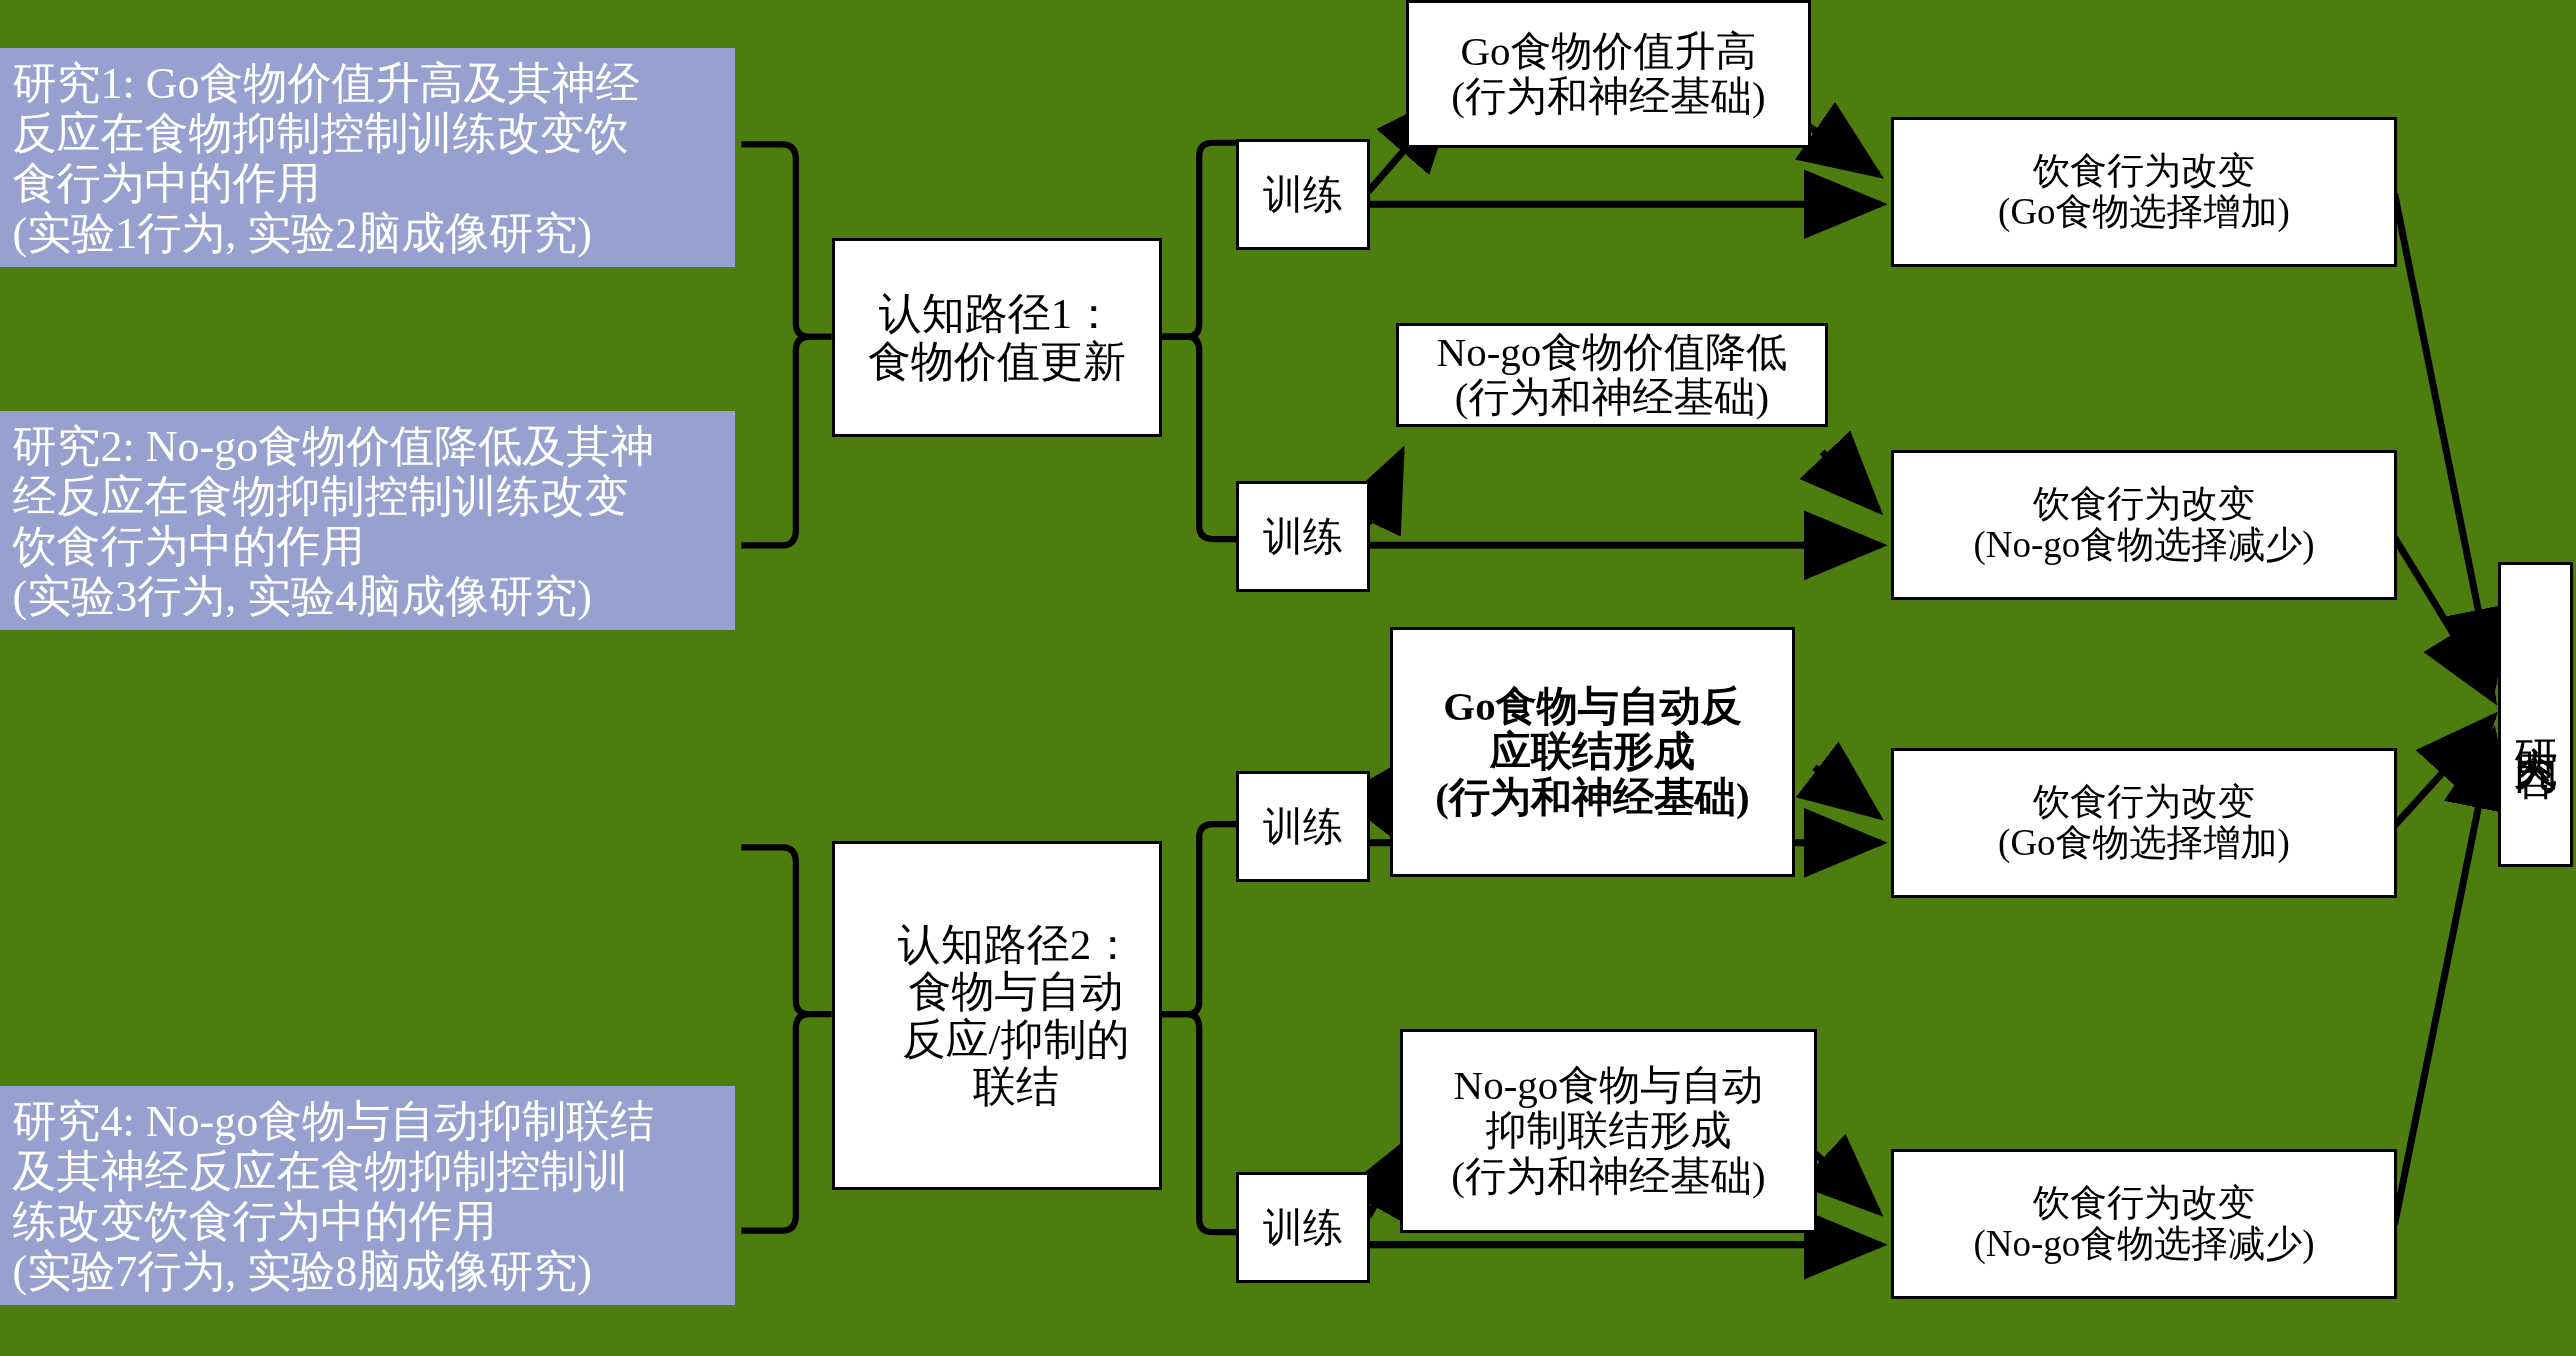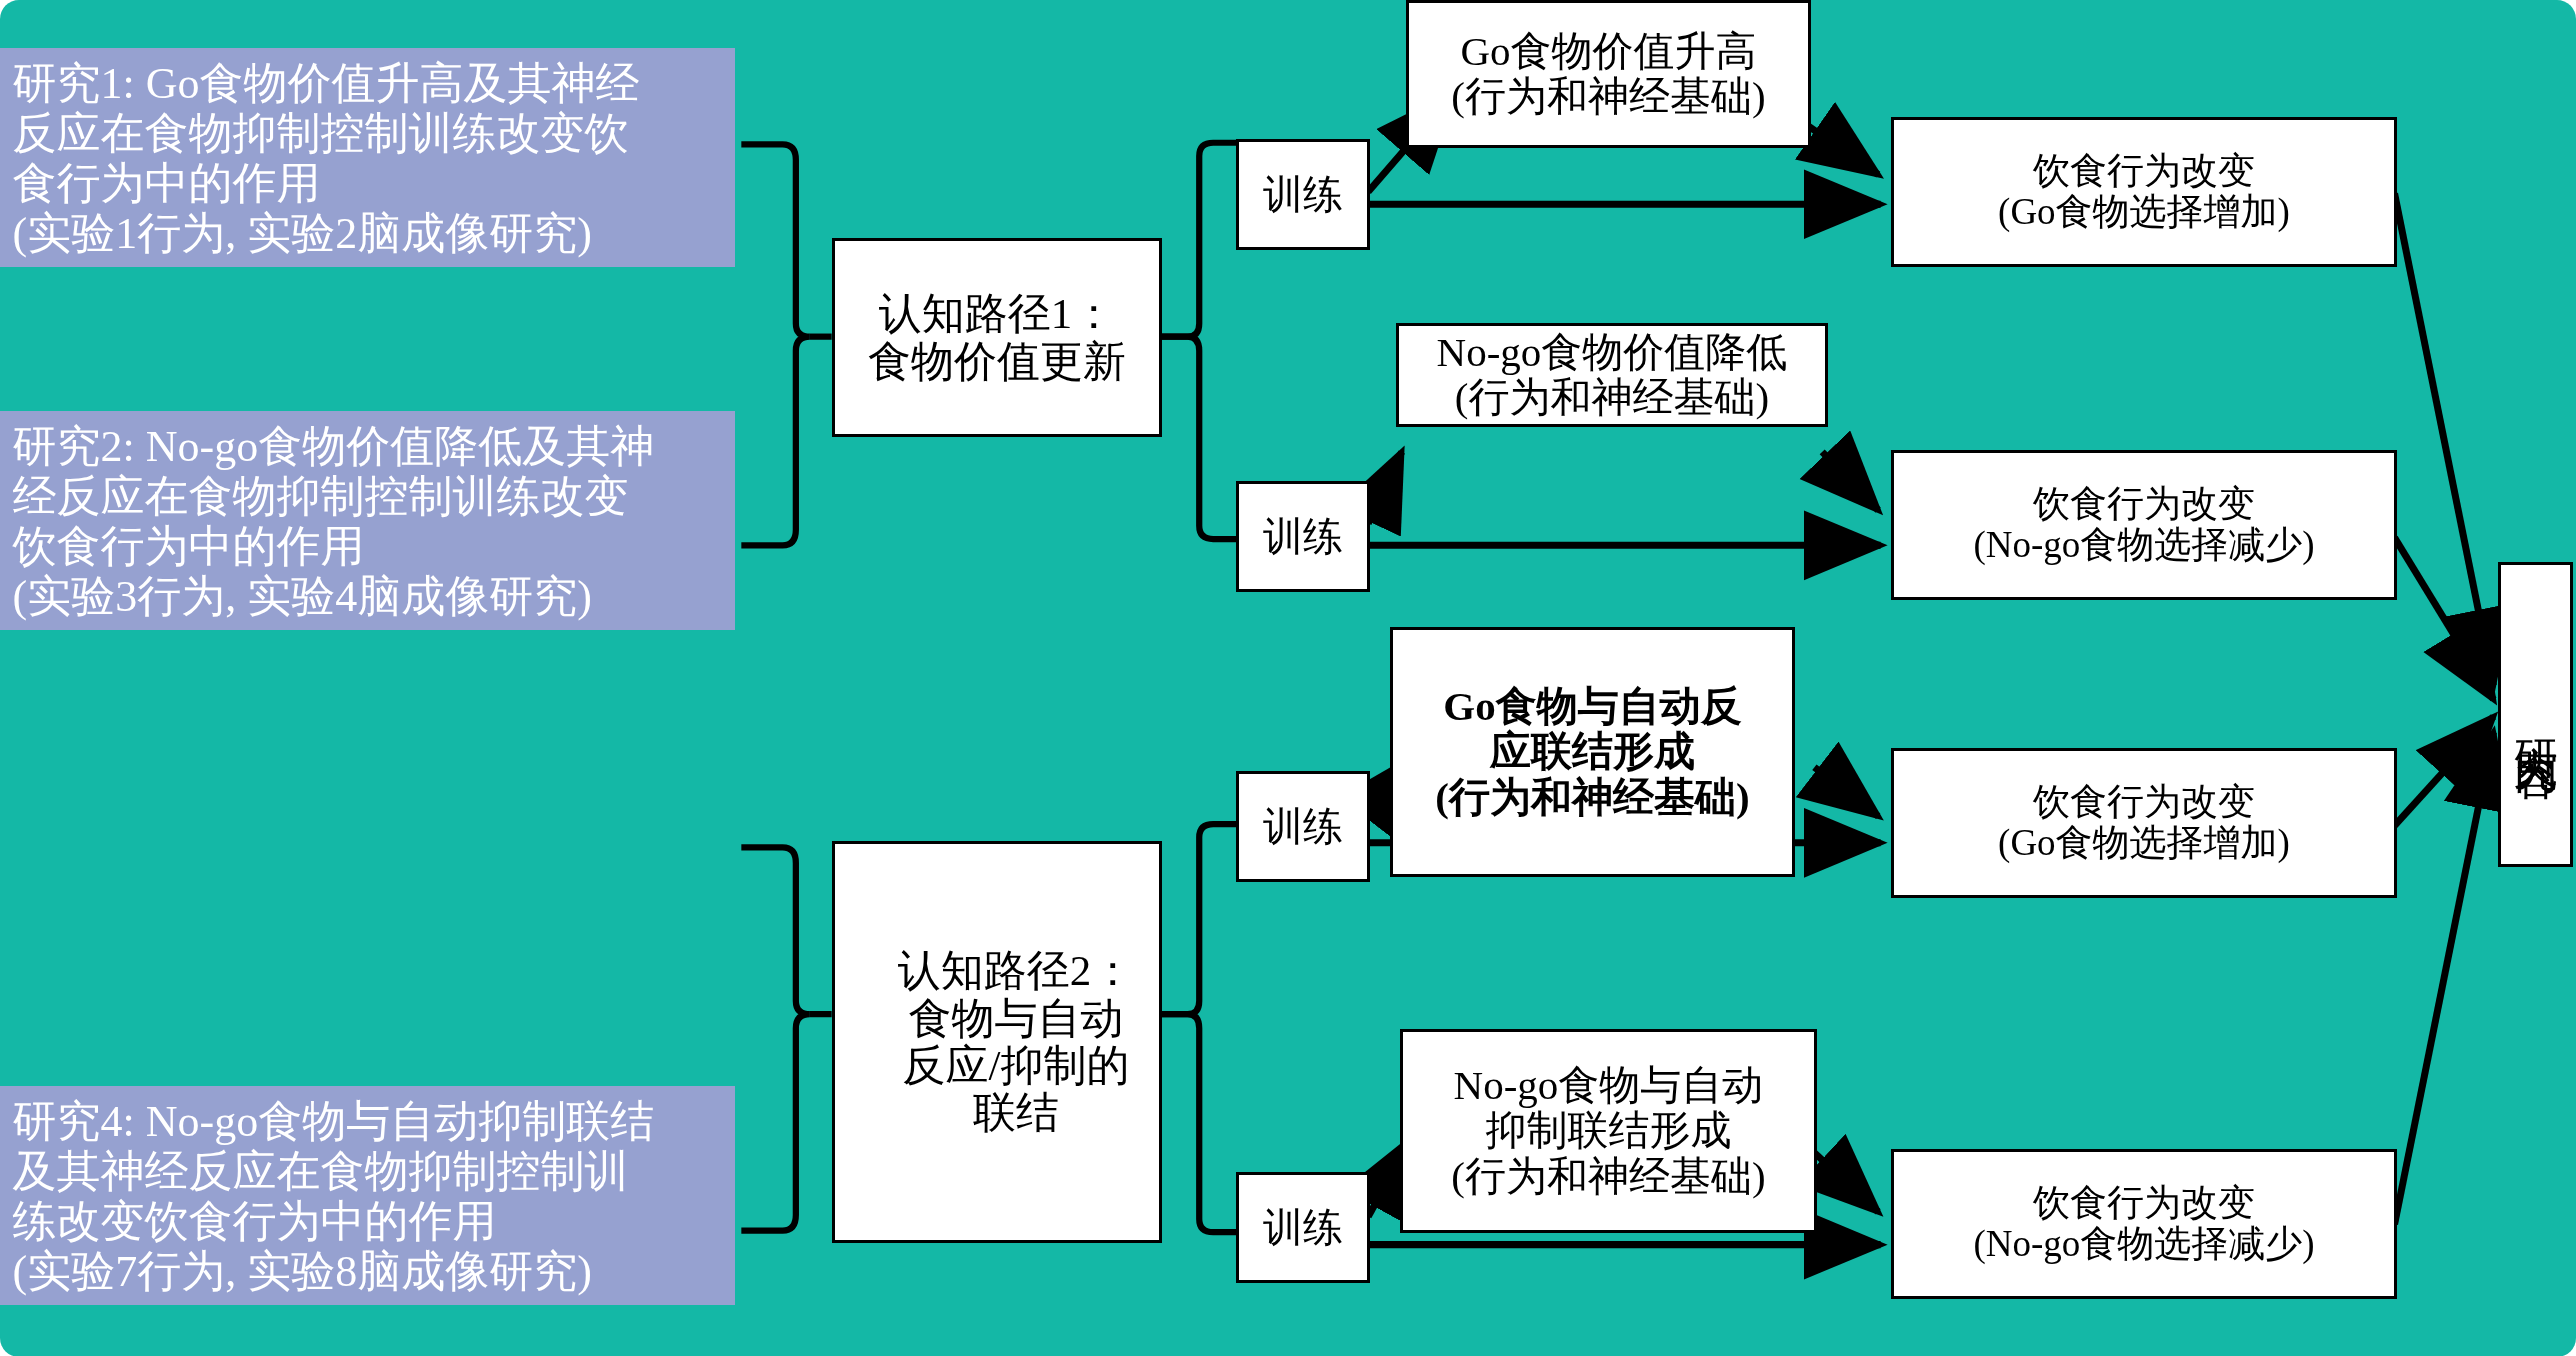--- a/index.html
+++ b/index.html
@@ -1,17 +1,17 @@
 <!DOCTYPE html>
 <html style="font-size:12.5px"><head>
 <meta charset="utf-8">
 <style>
   html,body{margin:0;padding:0;background:#ffffff;}
-  #root{position:relative;width:2576px;height:1357px;background:#14b8a6;
-        font-family:"Liberation Serif","DejaVu Serif",serif;overflow:hidden;border-radius:19px;}
+  #root{position:relative;width:2576px;height:1357px;background:#4d7c0f;
+        font-family:"Liberation Serif","DejaVu Serif",serif;overflow:hidden;}
   svg.lines{position:absolute;left:0;top:0;width:2576px;height:1357px;pointer-events:none;}
 
   .study-box{position:absolute;background:#96a1d0;color:#ffffff;
              font-size:44px;line-height:1.14;padding:11px 12.5px 7.8px 12.5px;
              box-sizing:border-box;white-space:pre-line;text-align:left;}
 
   .wbox{position:absolute;background:#ffffff;border:3.9px solid #000000;
         box-sizing:border-box;display:flex;align-items:center;justify-content:center;
         text-align:center;color:#000;white-space:pre-line;line-height:1.1;}
 
@@ -101,21 +101,21 @@
       <line x1="3075" y1="248" x2="3202" y2="880" stroke-width="9" marker-end="url(#ah)"></line>
       <line x1="3075" y1="690" x2="3202" y2="898" stroke-width="9" marker-end="url(#ah)"></line>
       <line x1="3075" y1="1060" x2="3202" y2="920" stroke-width="9" marker-end="url(#ah)"></line>
       <line x1="3075" y1="1572" x2="3202" y2="940" stroke-width="9" marker-end="url(#ah)"></line>
     </g>
   </svg>
 
   <div class="wbox path-box" style="left:832px;top:238px;width:330px;height:199px;">认知路径1：
 食物价值更新</div>
 
-  <div class="wbox path-box" style="left:832px;top:841px;width:330px;height:402px;padding-left:38px;">认知路径2：
+  <div class="wbox path-box" style="left:832px;top:841px;width:330px;height:349px;padding-left:38px;">认知路径2：
 食物与自动
 反应/抑制的
 联结</div>
 
   <div class="wbox train-box" style="left:1236px;top:139px;width:134px;height:111px;">训练</div>
 
   <div class="wbox train-box" style="left:1236px;top:481px;width:134px;height:111px;">训练</div>
 
   <div class="wbox train-box" style="left:1236px;top:771px;width:134px;height:111px;">训练</div>
 

